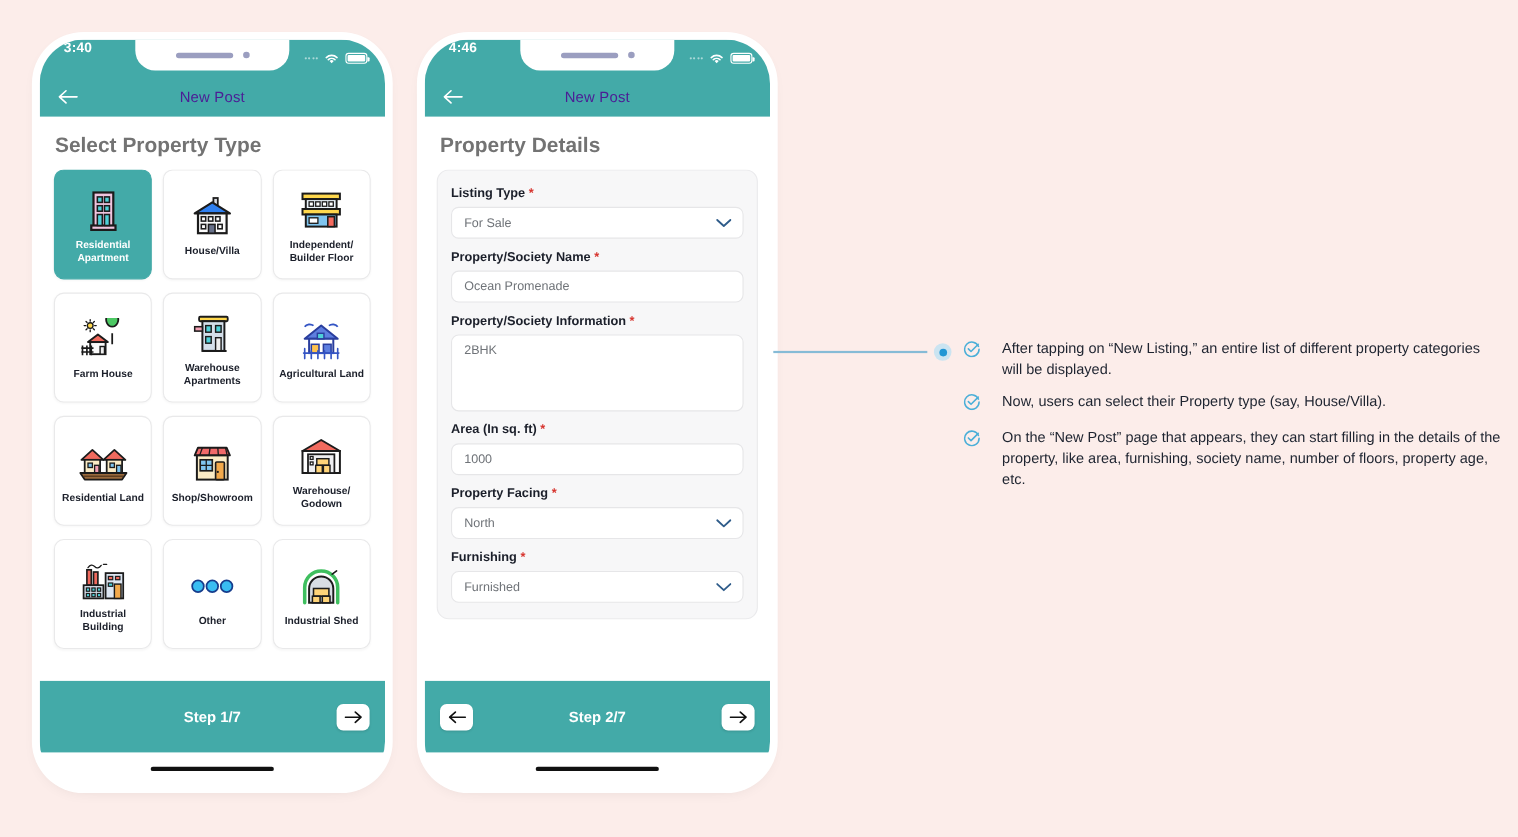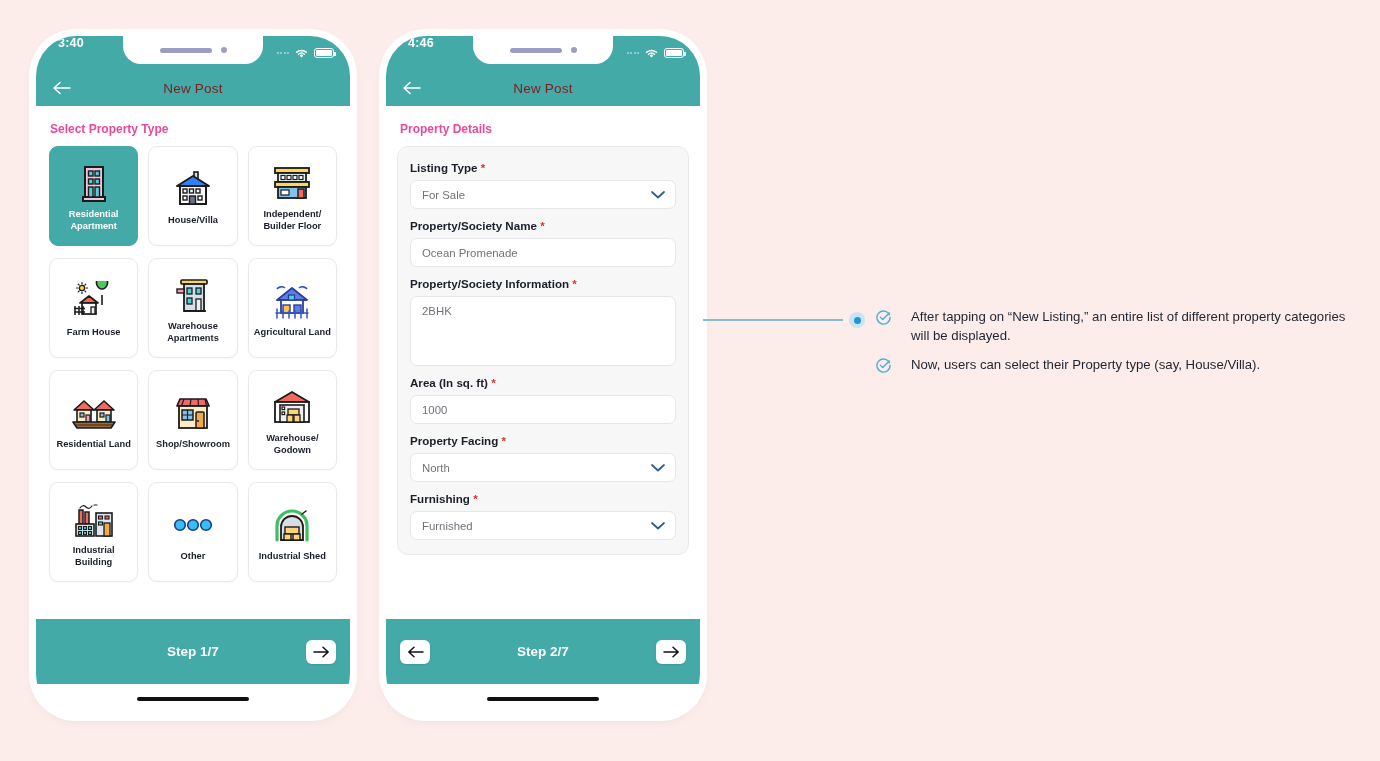--- a/index.html
+++ b/index.html
@@ -131,39 +131,39 @@
   }
   .appbar .back {
     width: 22px; height: 22px;
     display: flex; align-items: center; justify-content: center;
     cursor: pointer;
   }
   .appbar .title {
     position: absolute;
     left: 0; right: 0;
     text-align: center;
-    color: #7f1d1d;
+    color: #4c1d95;
     font-size: 13.5px;
     letter-spacing: 0.2px;
     pointer-events: none;
   }
 
   
   .screen-body {
     flex: 1 1 auto;
     min-height: 0;
     overflow: hidden;
     background: #ffffff;
     display: flex;
     flex-direction: column;
   }
   .section-title {
-    font-size: 12px;
+    font-size: 19px;
     font-weight: bold;
-    color: #ec4899;
+    color: #737373;
     padding: 16px 14px 10px 14px;
     flex: none;
   }
 
   
   .grid-wrap {
     flex: 1 1 auto;
     min-height: 0;
     overflow: hidden;
     padding: 0 13px;
@@ -792,14 +792,23 @@
   <div class="anno-item">
     <span class="anno-check">
       <svg width="15" height="15" viewBox="0 0 16 16">
         <path d="M14.4 5.2 A7 7 0 1 0 15 8" stroke="#4BAFD8" stroke-width="1.5" fill="none" stroke-linecap="round"></path>
         <path d="M4.6 7.6 L7.2 10.2 L14.2 3.2" stroke="#4BAFD8" stroke-width="1.5" fill="none" stroke-linecap="round" stroke-linejoin="round"></path>
       </svg>
     </span>
     <span class="anno-text">Now, users can select their Property type (say, House/Villa).</span>
   </div>
 
+  <div class="anno-item">
+    <span class="anno-check">
+      <svg width="15" height="15" viewBox="0 0 16 16">
+        <path d="M14.4 5.2 A7 7 0 1 0 15 8" stroke="#4BAFD8" stroke-width="1.5" fill="none" stroke-linecap="round"></path>
+        <path d="M4.6 7.6 L7.2 10.2 L14.2 3.2" stroke="#4BAFD8" stroke-width="1.5" fill="none" stroke-linecap="round" stroke-linejoin="round"></path>
+      </svg>
+    </span>
+    <span class="anno-text">On the “New Post” page that appears, they can start filling in the details of the property, like area, furnishing, society name, number of floors, property age, etc.</span>
+  </div>
 
 </div>
 
 </body></html>

